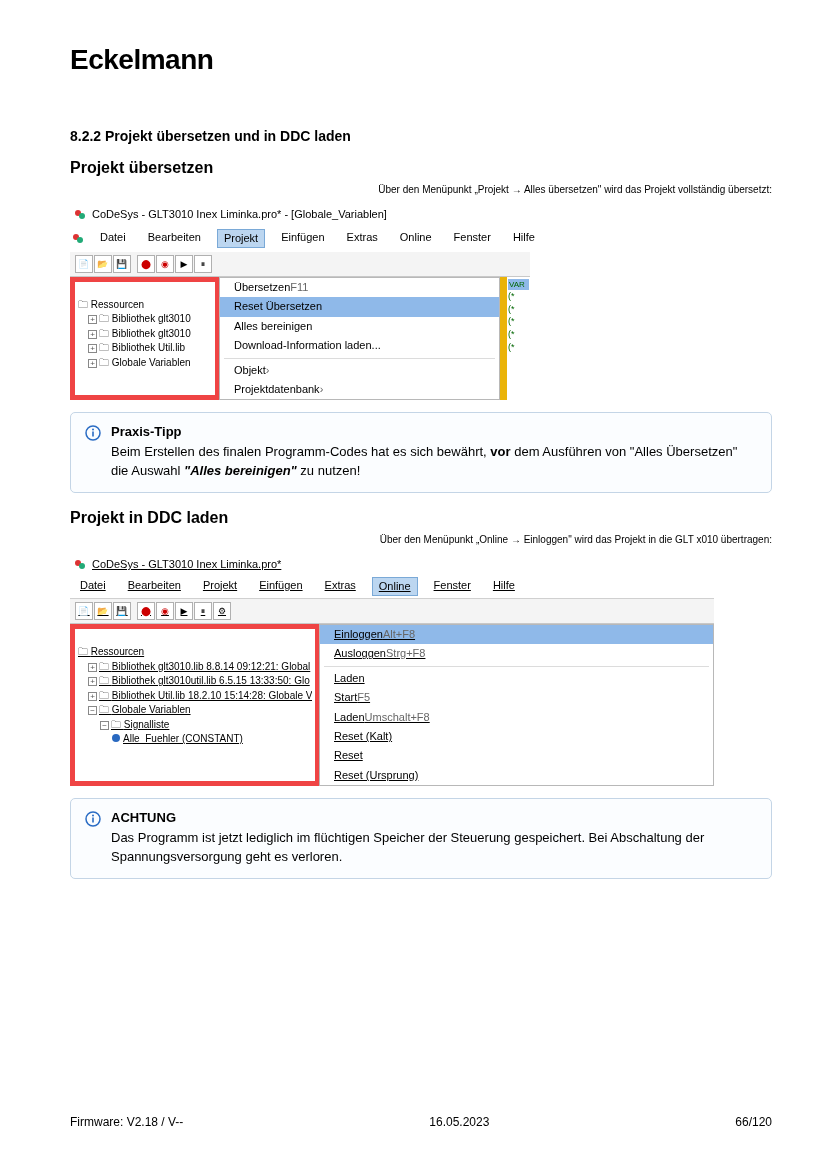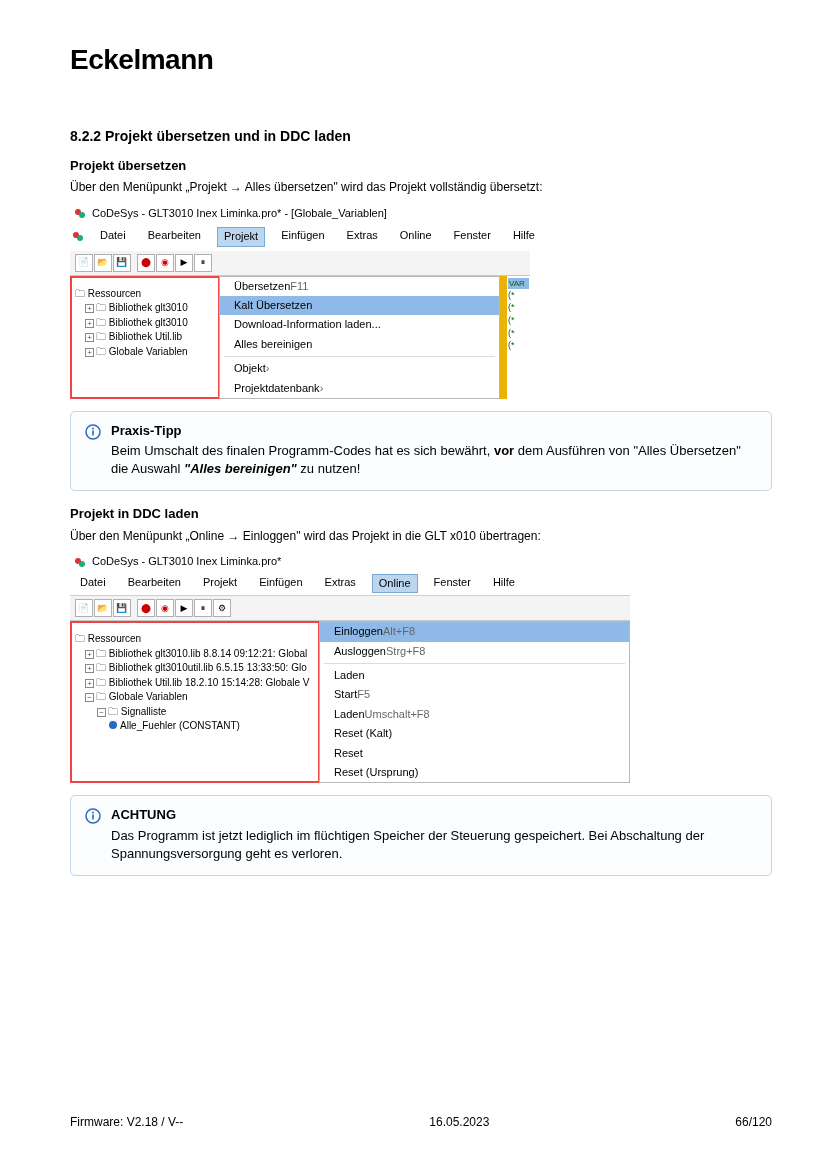--- a/index.html
+++ b/index.html
@@ -9,22 +9,22 @@
     color: #000;
     width: 827px;
     height: 1169px;
     position: relative;
     padding: 40px 55px 0 70px;
     font-size: 13px;
     line-height: 1.4;
   }
   .brand { font-size: 28px; font-weight: 900; letter-spacing: -0.5px; margin-bottom: 48px; }
   h2.section { font-size: 14px; font-weight: bold; margin-bottom: 10px; }
-  h3.sub { font-size: 13px; font-weight: bold; margin: 8px 0 4px 0; }
-  p.body { font-size: 12px; margin-bottom: 8px; }
+  h3.sub { font-size: 16px; font-weight: bold; margin: 8px 0 4px 0; }
+  p.body { font-size: 10px; margin-bottom: 8px; text-align: right; }
 
   .shot {
     border: none;
     background: #fff;
     font-family: Tahoma, Arial, sans-serif;
     font-size: 11px;
     margin: 6px 0 12px 0;
     width: 460px;
   }
   .shot .title-row {
@@ -36,36 +36,36 @@
     display: flex; gap: 10px; padding: 2px 4px;
     border-bottom: 1px solid #d0d0d0;
     background:#fff;
   }
   .shot .menubar span { padding: 1px 6px; }
   .shot .menubar span.sel { background: #bcd6f0; border:1px solid #7aa9d7; }
   .shot .toolbar { padding: 3px 5px; border-bottom:1px solid #c8c8c8; background:#f4f4f4; display:flex; gap:1px;}
   .shot .toolbar .tb { width:18px; height:18px; border:1px solid #b0b0b0; background:#fff; display:inline-flex; align-items:center; justify-content:center; font-size:9px;}
   .shot .body2 { display:flex; }
   .shot .tree {
-    width: 150px; border:2px solid #ef4444; padding:9px 3px 3px 3px; background:#fff;
+    width: 150px; border:5px solid #ef4444; padding:16px 3px 3px 3px; background:#fff;
     font-size:10px; line-height:1.45;
   }
   .shot .tree .node{ white-space:nowrap; overflow:hidden; }
   .shot .tree .node .tgl{ display:inline-block; width:9px; height:9px; border:1px solid #888; font-size:8px; line-height:7px; text-align:center; margin-right:2px; color:#555;}
   .shot .tree .fld{ color:#000;}
   .shot .dropdown {
     flex:1; border:1px solid #b8b8b8; background:#fff; margin-left:-1px;
   }
   .shot .dropdown .it{ display:flex; justify-content:flex-start; padding:2px 4px 2px 14px; }
   .shot .dropdown .it.hi{ background:#8fb9e9; }
   .shot .dropdown .sep{ height:1px; background:#dcdcdc; margin:2px 4px;}
   .shot .side { width:30px; border-left:7px solid #eab308; padding:2px 1px; font-size:9px; color:#006600; }
   .shot .side .h {background:#8fb9e9; font-size:8px; padding:0 1px;}
 
-  .shot2 { width: 560px; }
+  .shot2 { width: 644px; text-decoration: underline; }
 
   .callout {
     border: 1px solid #c4d5e6;
     border-radius: 5px;
     background: #fbfdff;
     padding: 10px 14px 12px 14px;
     margin: 10px 0 14px 0;
     display: flex;
     gap: 10px;
   }
@@ -143,29 +143,29 @@
           <div class="node" style="padding-left: 10px;"><span class="tgl">+</span>🗀 <span class="fld">Bibliothek Util.lib</span></div>
           <div class="node" style="padding-left: 10px;"><span class="tgl">+</span>🗀 <span class="fld">Globale Variablen</span></div>
         </div>
     </div>
     <div class="dropdown" id="dd1">
         <div class="it">
           <span>Übersetzen</span>
           <span style="color:#666;">F11</span>
         </div>
         <div class="it hi">
-          <span>Kalt Übersetzen</span>
+          <span>Reset Übersetzen</span>
+          <span style="color:#666;"></span>
+        </div>
+        <div class="it">
+          <span>Alles bereinigen</span>
           <span style="color:#666;"></span>
         </div>
         <div class="it">
           <span>Download-Information laden...</span>
-          <span style="color:#666;"></span>
-        </div>
-        <div class="it">
-          <span>Alles bereinigen</span>
           <span style="color:#666;"></span>
         </div>
         <div class="sep"></div>
         <div class="it">
           <span>Objekt</span>
           <span style="color:#666;">›</span>
         </div>
         <div class="it">
           <span>Projektdatenbank</span>
           <span style="color:#666;">›</span>
@@ -188,21 +188,21 @@
   <div class="ci">
     <svg viewBox="0 0 16 16">
         <circle cx="8" cy="8" r="7" fill="none" stroke="#2a6cc4" stroke-width="1.5"></circle>
         <circle cx="8" cy="4.5" r="1" fill="#2a6cc4"></circle>
         <rect x="7.2" y="6.5" width="1.6" height="5" fill="#2a6cc4"></rect>
       </svg>
   </div>
   <div class="ct">
     <div class="hd">Praxis-Tipp</div>
     <div>
-      <span>Beim Umschalt des finalen Programm-Codes hat es sich bewährt, </span><b>vor</b><span> dem Ausführen von "Alles Übersetzen" die Auswahl </span><b><i>"Alles bereinigen"</i></b><span> zu nutzen!</span>
+      <span>Beim Erstellen des finalen Programm-Codes hat es sich bewährt, </span><b>vor</b><span> dem Ausführen von "Alles Übersetzen" die Auswahl </span><b><i>"Alles bereinigen"</i></b><span> zu nutzen!</span>
     </div>
   </div>
 </div>
 
 <h3 class="sub">Projekt in DDC laden</h3>
 <p class="body">Über den Menüpunkt „Online → Einloggen" wird das Projekt in die GLT x010 übertragen:</p>
 
 <div class="shot shot2">
   <div class="title-row">
     <span class="ico">

